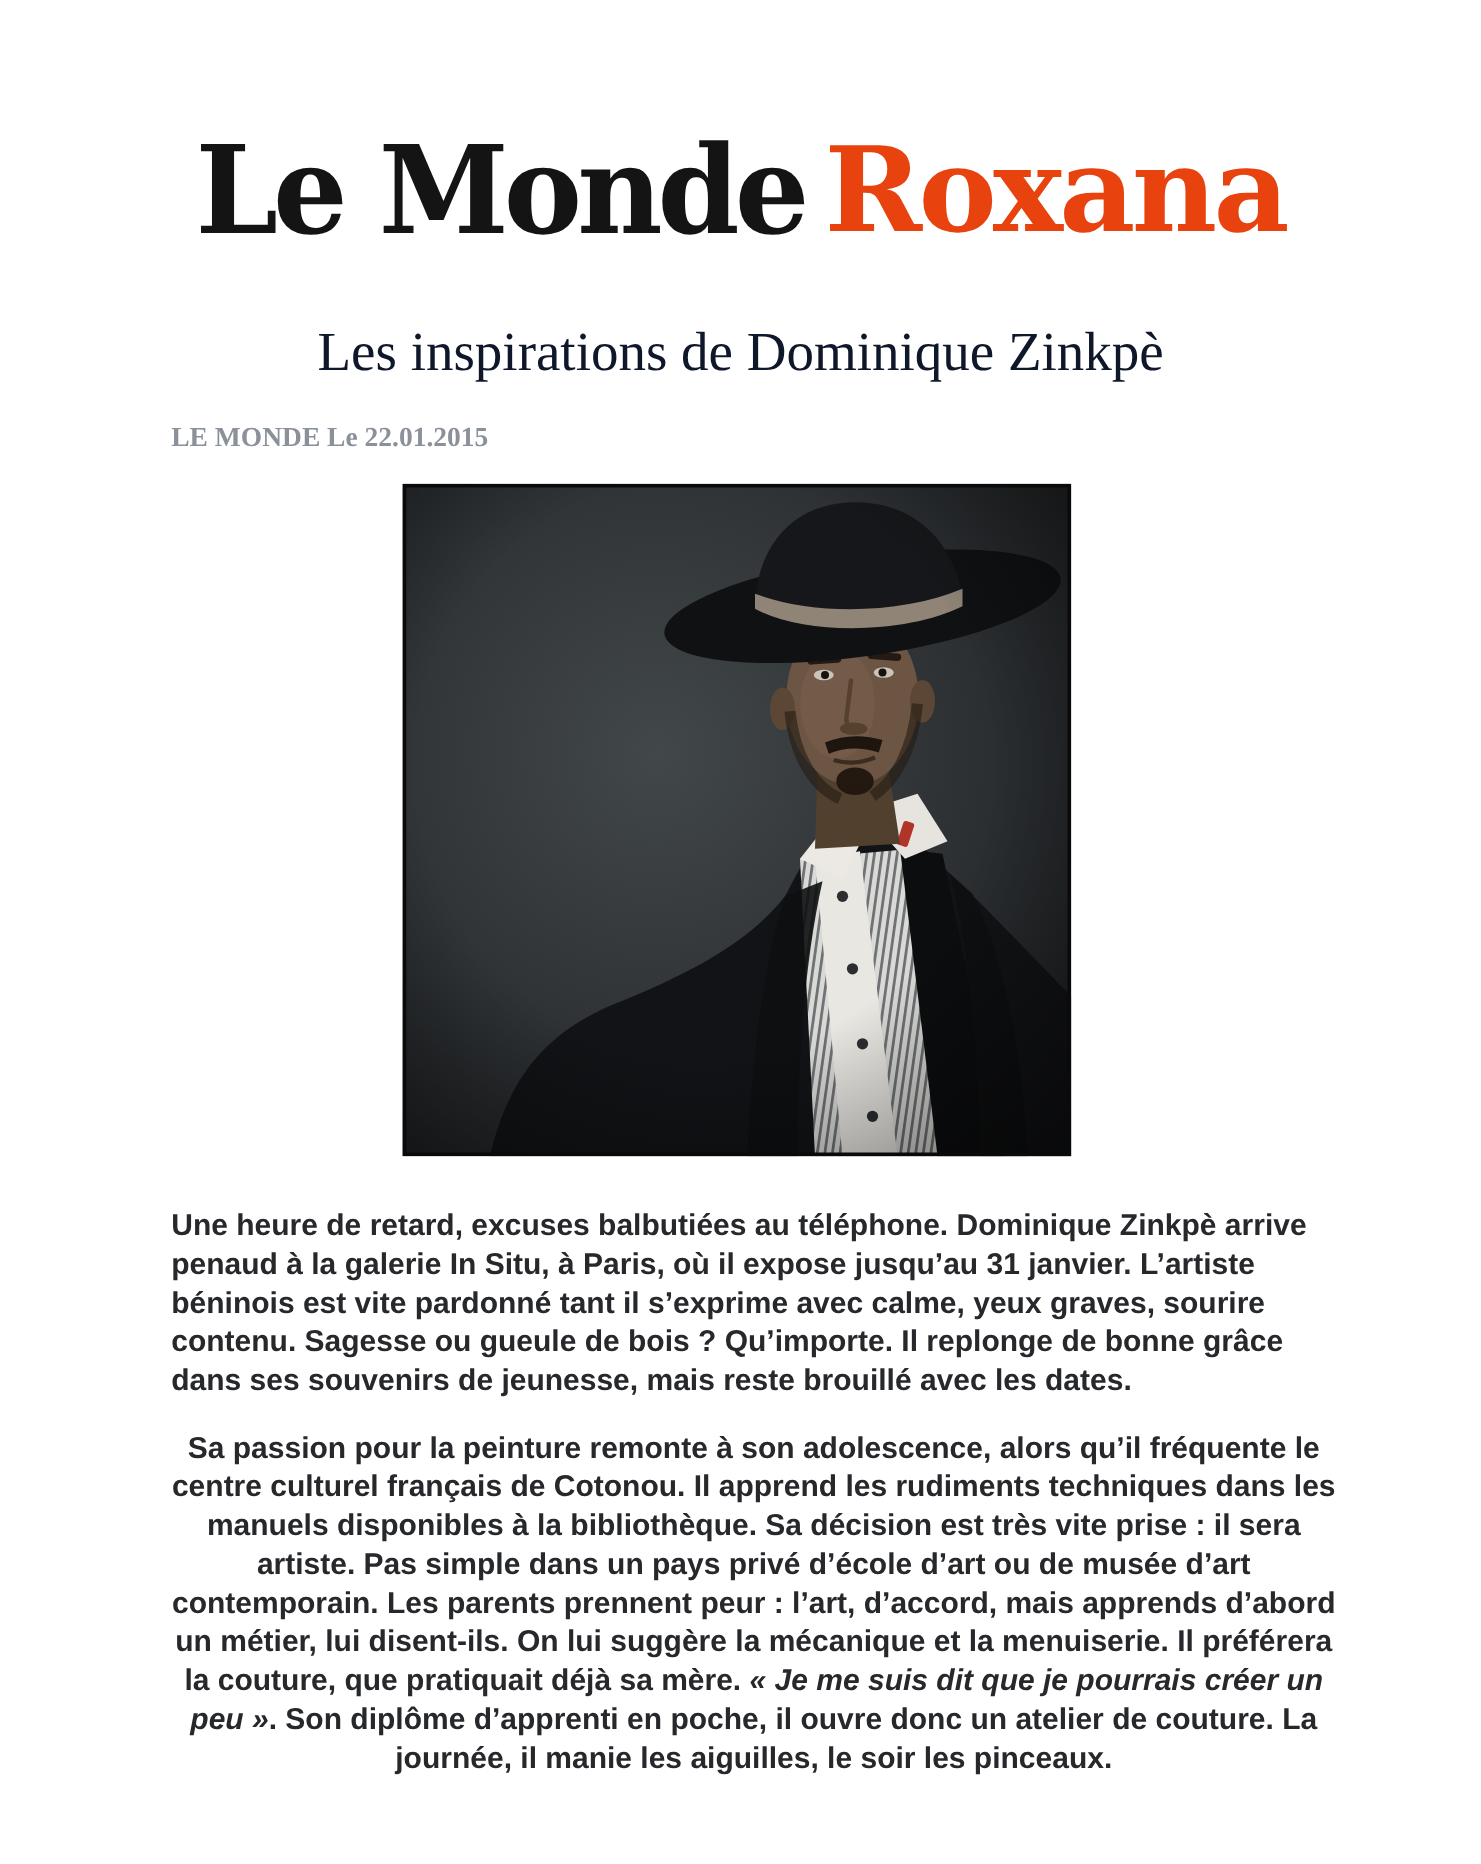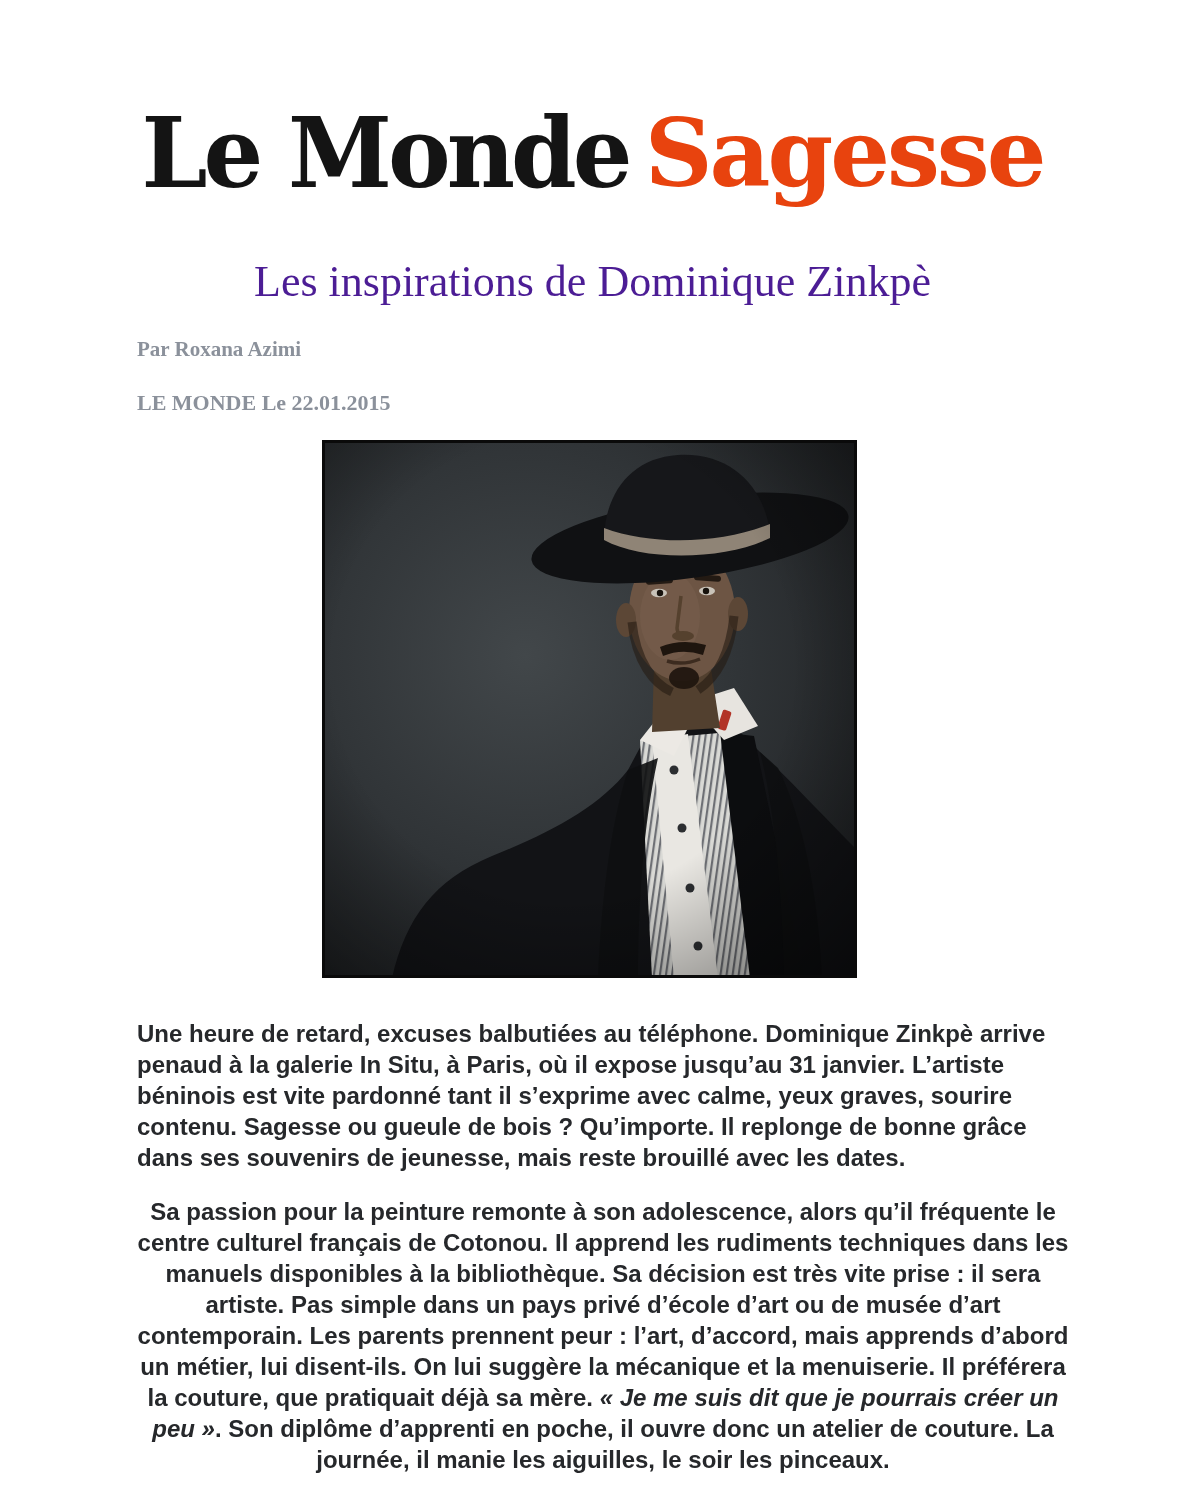--- a/index.html
+++ b/index.html
@@ -43,21 +43,21 @@
   }
 
   
   .title {
     margin-top: 42px;
     text-align: center;
     font-family: "Liberation Serif", serif;
     font-weight: 400;
     font-size: 44px;
     line-height: 1.2;
-    color: #4c1d95;
+    color: #0f172a;
   }
 
   
   .byline {
     margin: 28px 0 0 137px;
     font-family: "Liberation Serif", serif;
     font-weight: 700;
     font-size: 21px;
     color: #8b919b;
   }
@@ -89,26 +89,25 @@
   }
   .body-para + .body-para { margin-top: 23px; text-align: center; }
   .body-para em { font-style: italic; }
 </style>
 </head>
 <body>
 
 <div class="page">
 
   <header class="masthead">
-    <span class="lemonde">Le Monde</span><span class="afrique">Sagesse</span>
+    <span class="lemonde">Le Monde</span><span class="afrique">Roxana</span>
   </header>
 
   <h1 class="title">Les inspirations de Dominique Zinkpè</h1>
 
-  <p class="byline">Par Roxana Azimi</p>
 
   <p class="dateline">LE MONDE Le 22.01.2015</p>
 
   <figure class="photo">
     <svg viewBox="0 0 535 538" width="535" height="538" aria-hidden="true">
       <defs>
         <radialGradient id="bgGrad" cx="38%" cy="40%" r="80%">
           <stop offset="0%" stop-color="#42474a"></stop>
           <stop offset="50%" stop-color="#303437"></stop>
           <stop offset="100%" stop-color="#1d1f21"></stop>

